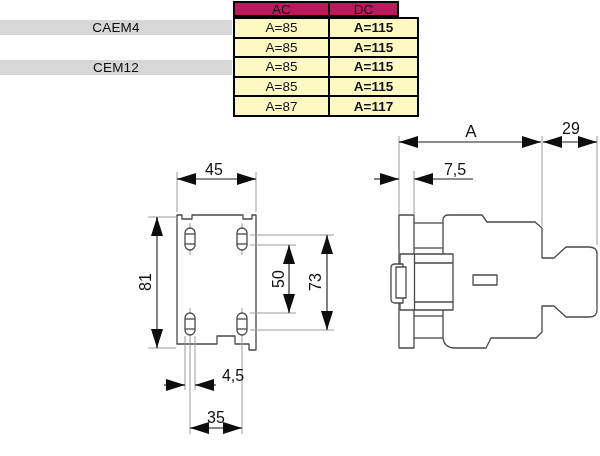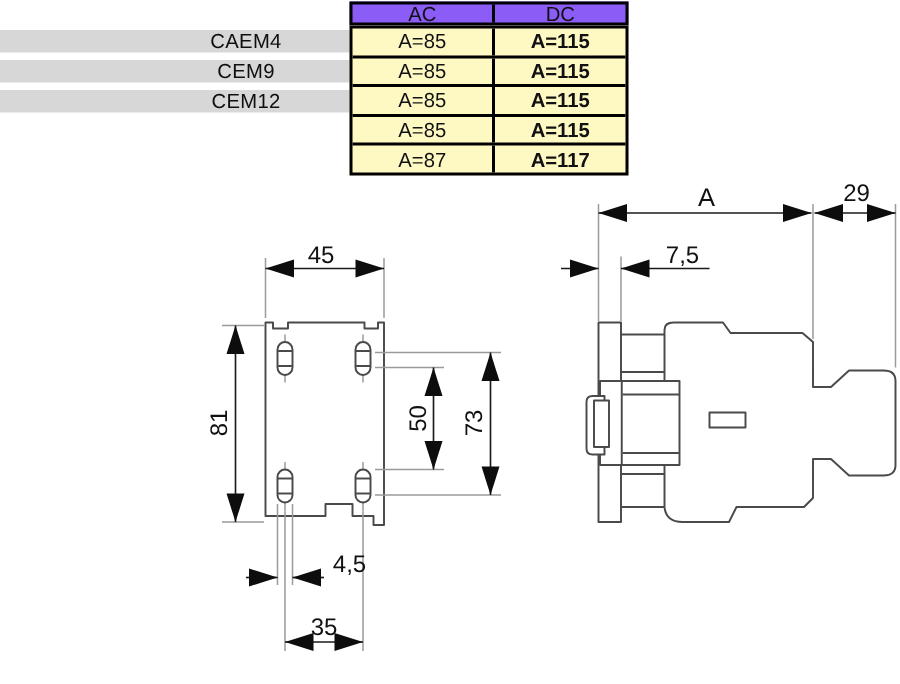--- a/index.html
+++ b/index.html
@@ -4,25 +4,25 @@
 <style>
   html,body{margin:0;padding:0;background:#fff;}
   .stage{
     position:relative;width:600px;height:456px;background:#ffffff;
     font-family:"Liberation Sans",sans-serif;color:#111;overflow:hidden;
   }
   
   .row-label{
     position:absolute;left:0;width:232px;height:15px;background:#d7d7d7;
     display:flex;align-items:center;justify-content:center;
-    font-size:13.5px;line-height:15px;color:#0f0f0f;letter-spacing:.2px;padding-left:48px;
+    font-size:13.5px;line-height:15px;color:#0f0f0f;letter-spacing:.2px;
   }
   .hdr{
-    position:absolute;left:233px;top:1px;width:186px;height:16px;
-    border:2px solid #000;box-sizing:border-box;background:#8b5cf6;
+    position:absolute;left:233px;top:1px;width:166px;height:16px;
+    border:2px solid #000;box-sizing:border-box;background:#be185d;
     display:flex;
   }
   .hdr .cell{flex:0 0 93px;display:flex;align-items:center;justify-content:center;
     font-size:13.5px;}
   .hdr .cell.first{border-right:2px solid #000;box-sizing:border-box;flex:0 0 95px;}
   .hdr .cell.last{flex:1;}
   .grid{
     position:absolute;left:233px;top:17px;width:186px;height:100px;
     border:2px solid #000;box-sizing:border-box;background:#fef9c3;
     display:flex;flex-direction:column;
@@ -46,21 +46,20 @@
 <body>
 
 <div class="stage">
 
   <div class="hdr">
     <div class="cell first">AC</div>
     <div class="cell last">DC</div>
   </div>
 
   <div class="row-label" style="top:20px">CAEM4</div>
-  <div class="row-label" style="top:40px">CEM9</div>
   <div class="row-label" style="top:60px">CEM12</div>
 
   <div class="grid">
     <div class="g-row">
       <div class="g-cell first">A=85</div>
       <div class="g-cell last">A=115</div>
     </div>
     <div class="g-row">
       <div class="g-cell first">A=85</div>
       <div class="g-cell last">A=115</div>

